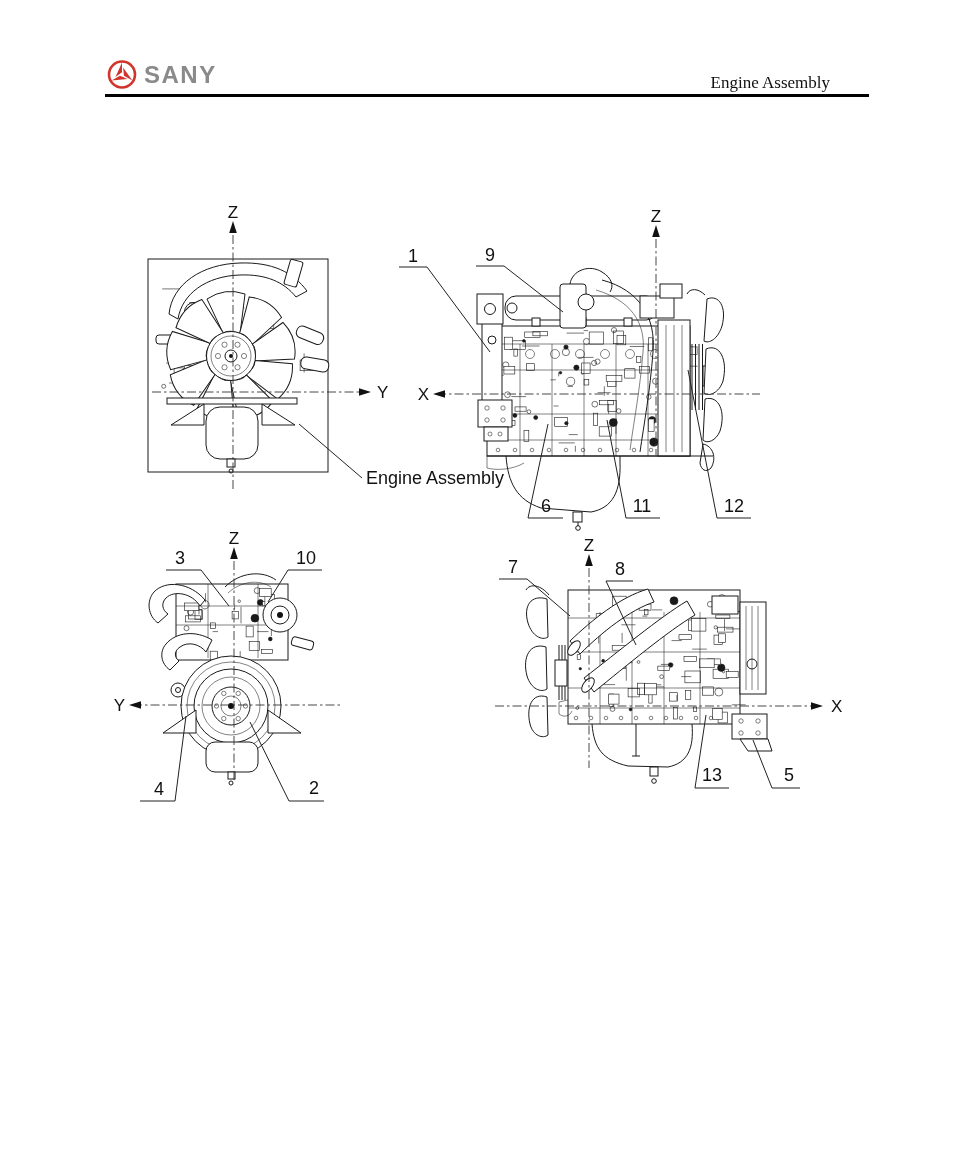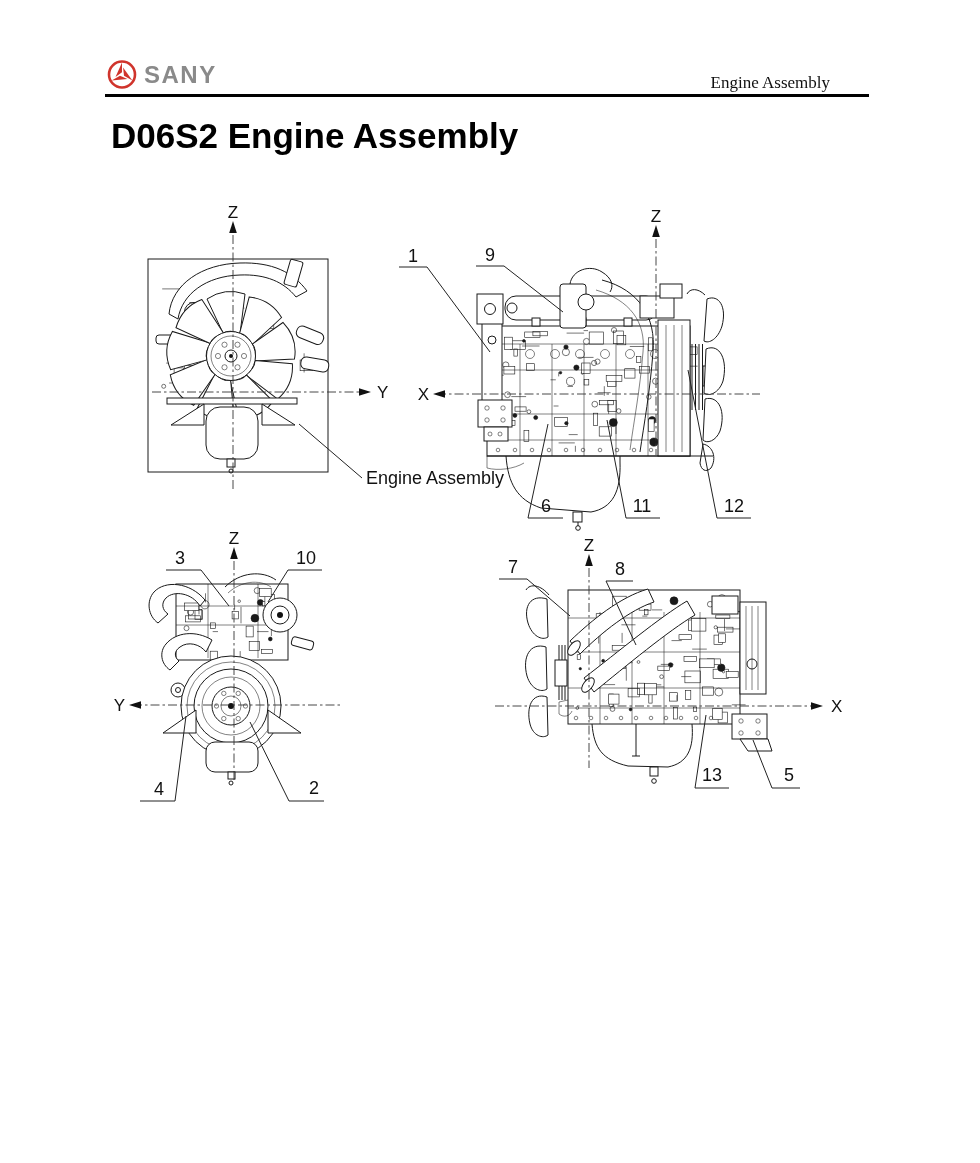--- a/index.html
+++ b/index.html
@@ -36,21 +36,20 @@
     <circle cx="18" cy="17.5" r="13" fill="none" stroke="#d0342c" stroke-width="2.6"></circle>
     <g fill="#d0342c">
       <path d="M18 5.5 L11.5 20 L18 15.2 Z"></path>
       <path d="M18 5.5 L11.5 20 L18 15.2 Z" transform="rotate(120 18 17.5)"></path>
       <path d="M18 5.5 L11.5 20 L18 15.2 Z" transform="rotate(240 18 17.5)"></path>
     </g>
   </svg>
   <div class="brand-text">SANY</div>
   <div class="section-title">Engine Assembly</div>
   <div class="header-rule"></div>
-  <h1 class="page-title">D06S2 Engine Assembly</h1>
 
   <svg class="figure-svg" viewBox="0 0 980 1163">
 
     <g>
       <rect x="148" y="259" width="180" height="213" class="ln"></rect>
       <g class="clutter">
           <line x1="167.6" y1="339.1" x2="183.8" y2="339.1" stroke="#1a1a1a" stroke-width="0.6"></line>
           <circle cx="232.6" cy="306.1" r="1.8" fill="none" stroke="#1a1a1a" stroke-width="0.6"></circle>
           <rect x="174.1" y="367.9" width="9.2" height="10.9" fill="none" stroke="#1a1a1a" stroke-width="0.6"></rect>
           <rect x="262.1" y="320.1" width="11.7" height="8.3" fill="none" stroke="#1a1a1a" stroke-width="0.6"></rect>

